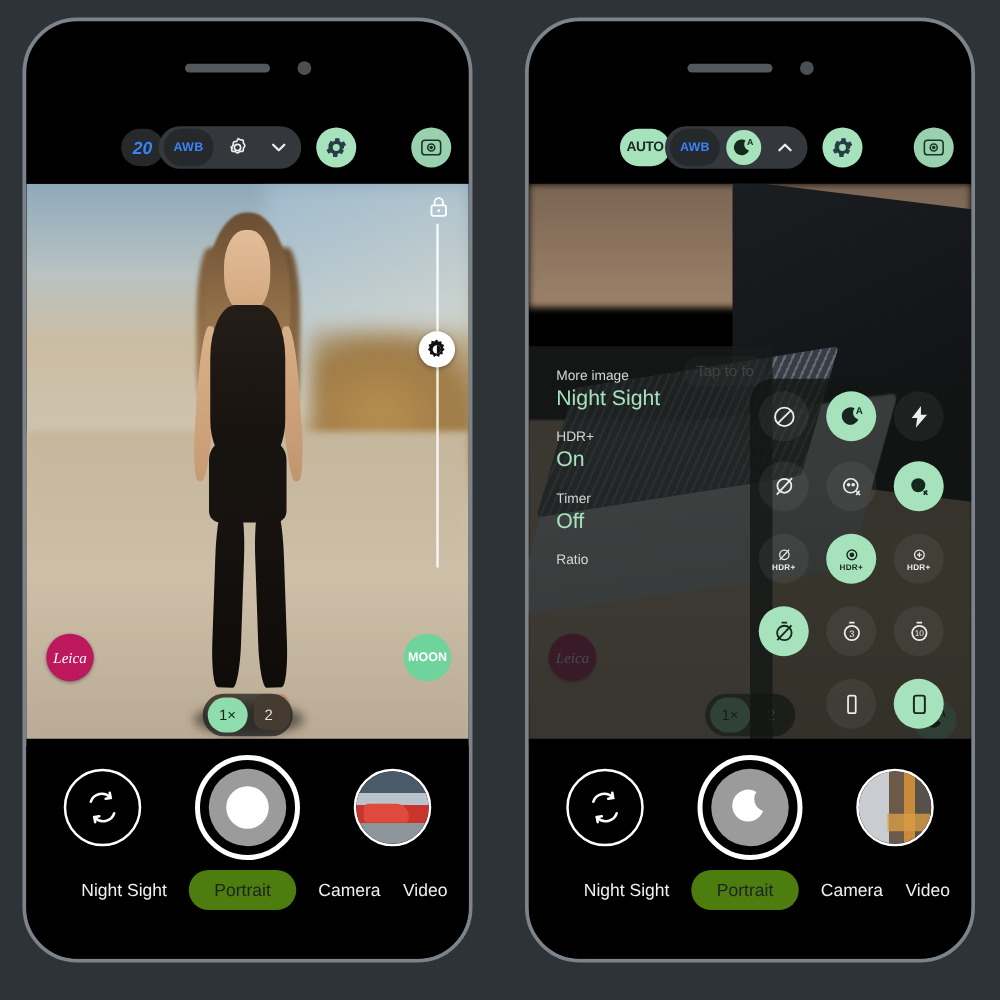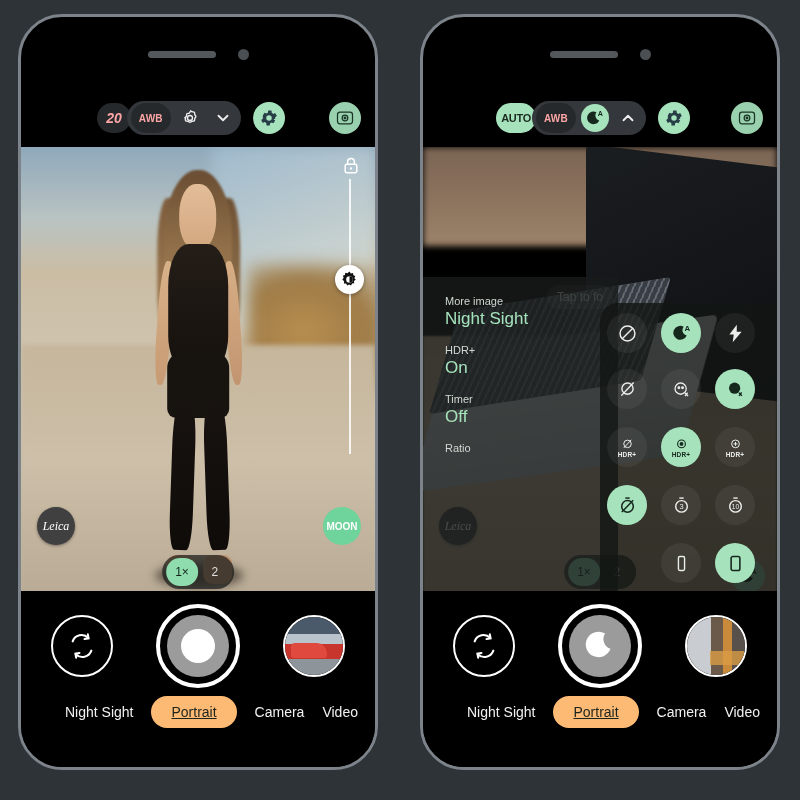--- a/index.html
+++ b/index.html
@@ -28,21 +28,21 @@
 
   
   .topbar{
     position:absolute;top:78px;left:0;width:100%;height:46px;
     display:flex;align-items:center;box-sizing:border-box;padding:0 14px;
   }
   .tb-left{display:flex;align-items:center;gap:10px;flex:1;justify-content:center;padding-left:26px;}
   .chip{
     height:30px;min-width:30px;border-radius:15px;background:#26292c;
     display:flex;align-items:center;justify-content:center;
-    color:#fca5a5;font-size:13px;font-weight:bold;padding:0 8px;box-sizing:border-box;
+    color:#3b82f6;font-size:13px;font-weight:bold;padding:0 8px;box-sizing:border-box;
   }
   .chip.auto{background:#a6e3bd;color:#1b2b20;font-size:11px;letter-spacing:-0.3px;padding:0 5px;}
   .chip.num{font-style:italic;font-size:14px;padding:0 9px;}
   .chip.awb{font-size:10px;letter-spacing:.2px;}
   .pillgroup{
     height:34px;border-radius:17px;background:#34383c;
     display:flex;align-items:center;gap:5px;padding:0 4px;box-sizing:border-box;
     margin-left:-14px;
   }
   .ic{
@@ -141,21 +141,21 @@
   .slider{position:absolute;right:24px;top:32px;width:2px;height:275px;background:rgba(255,255,255,.85);}
   .slider-knob{
     position:absolute;right:11px;top:118px;width:29px;height:29px;border-radius:50%;
     background:#fff;display:flex;align-items:center;justify-content:center;
     box-shadow:0 1px 4px rgba(0,0,0,.35);
   }
   .watermark{position:absolute;right:38px;top:226px;width:46px;height:80px;opacity:.22;
     color:#fff;font-size:7px;line-height:12px;text-align:left;letter-spacing:.5px;}
   .leica{
     position:absolute;left:16px;bottom:52px;width:38px;height:38px;border-radius:50%;
-    background:#404040;display:flex;align-items:center;justify-content:center;
+    background:#be185d;display:flex;align-items:center;justify-content:center;
     color:#fff;font-family:"Liberation Serif", serif;font-style:italic;font-size:12px;
     box-shadow:0 1px 3px rgba(0,0,0,.4);
   }
   .moon-badge{
     position:absolute;right:14px;bottom:52px;width:38px;height:38px;border-radius:50%;
     background:#6fd39c;display:flex;flex-direction:column;align-items:center;justify-content:center;
     color:#fff;font-size:10px;font-weight:bold;line-height:11px;
   }
   .zoom-pill{
     position:absolute;left:50%;transform:translateX(-50%);bottom:8px;
@@ -208,21 +208,21 @@
   .shutter-inner{width:62px;height:62px;border-radius:50%;background:#9b9b9b;display:flex;align-items:center;justify-content:center;}
   .shutter-core{width:34px;height:34px;border-radius:50%;background:#fff;}
   .thumb{width:62px;height:62px;border-radius:50%;border:2.5px solid #fff;box-sizing:border-box;overflow:hidden;position:relative;}
   .thumb-a{position:absolute;inset:0;background:linear-gradient(to bottom,#4a5a6b 0 30%,#b8c3cb 30% 46%,#c8352c 46% 72%,#8d949a 72% 100%);}
   .thumb-a:after{content:"";position:absolute;left:10%;top:44%;width:62%;height:26%;background:#e04a3e;border-radius:4px 10px 3px 3px;}
   .thumb-b{position:absolute;inset:0;background:linear-gradient(to right,#c9ccd0 0 42%,#6b5a4a 42% 62%,#c98a3c 62% 78%,#58504a 78% 100%);}
   .thumb-b:after{content:"";position:absolute;left:40%;top:58%;width:58%;height:24%;background:#d99b45;opacity:.8;}
 
   .modes{position:absolute;bottom:38px;left:0;width:100%;height:34px;display:flex;align-items:center;gap:18px;padding-left:44px;box-sizing:border-box;overflow:hidden;}
   .mode{color:#f1f1f1;font-size:14px;white-space:nowrap;}
-  .mode.active{background:#fdba74;color:#1d241d;border-radius:17px;padding:8px 20px;text-decoration:underline;}
+  .mode.active{background:#4d7c0f;color:#1d241d;border-radius:17px;padding:8px 20px;}
 </style>
 </head>
 <body>
 
 <div class="stage">
 
   <div class="phone left">
 
     <div class="notch-row">
       <div class="speaker"></div>

